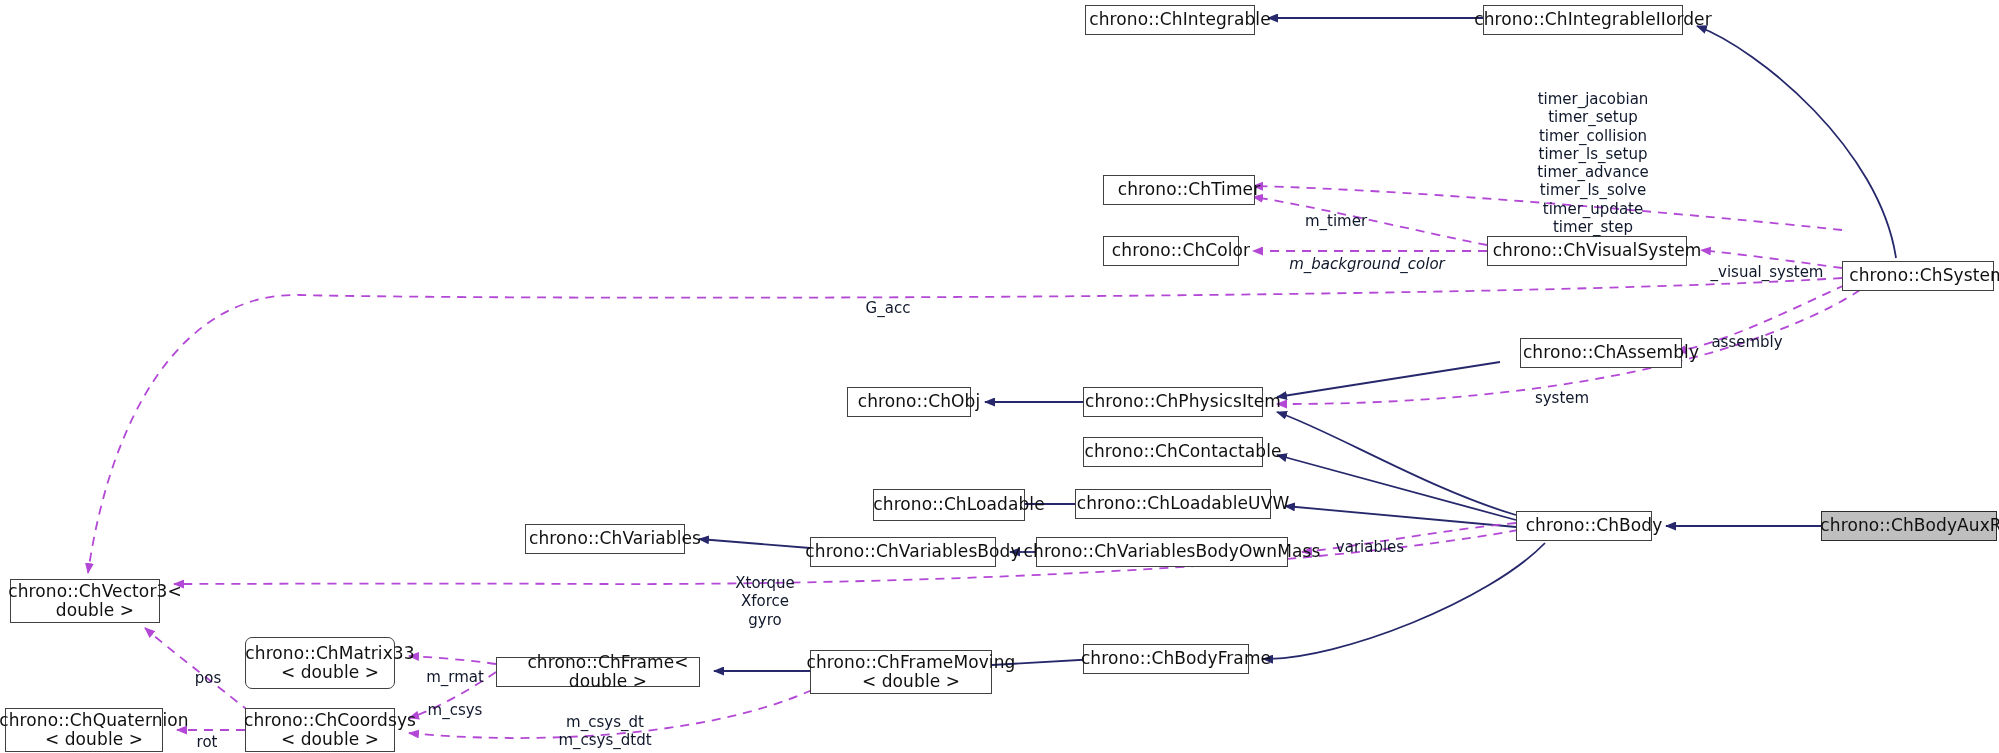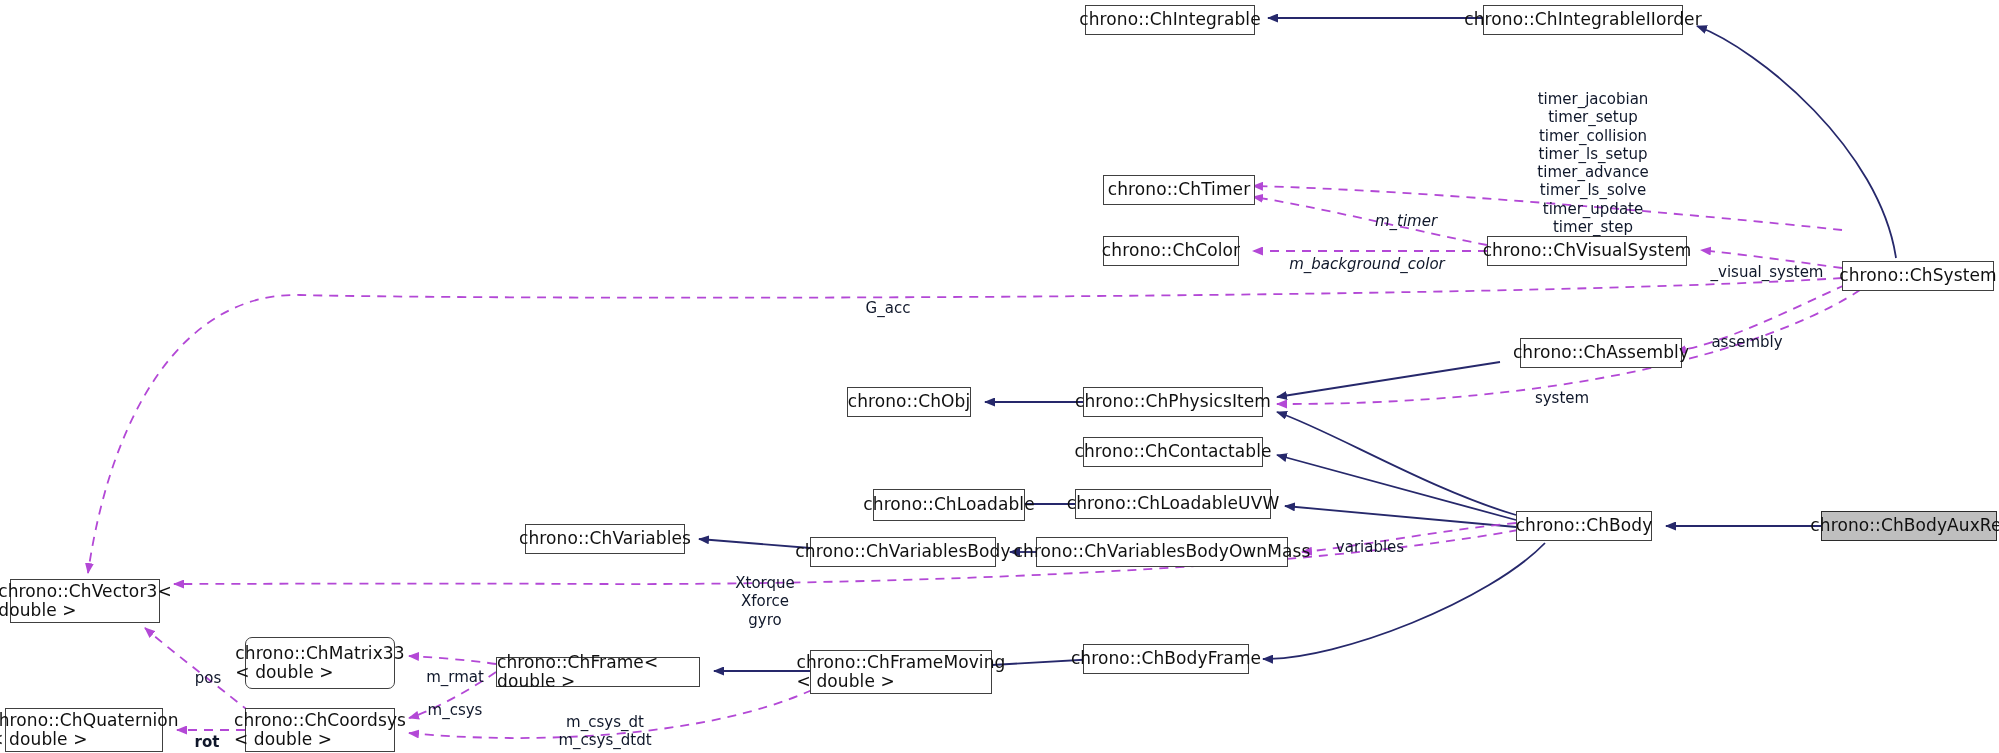--- a/index.html
+++ b/index.html
@@ -1,21 +1,21 @@
 <!DOCTYPE html>
 <html><head>
 <meta charset="utf-8">
 <style>
   html,body{margin:0;padding:0;background:#ffffff;}
   body{font-family:"DejaVu Sans","Liberation Sans",sans-serif;}
   #diagram-root{position:relative;width:1999px;height:753px;background:#fff;overflow:hidden;}
   svg.layer{position:absolute;left:0;top:0;width:1999px;height:753px;}
   .node-box{position:absolute;box-sizing:border-box;border:1.5px solid #404040;background:#ffffff;
-            display:flex;align-items:center;justify-content:center;
-            font-size:17px;color:#101010;line-height:1.12;letter-spacing:0.1px;}
+            display:flex;align-items:center;justify-content:center;text-align:center;
+            font-size:17px;color:#101010;line-height:1.12;letter-spacing:0.1px;padding-left:20px;}
   .node-box.highlight{background:#bfbfbf;border-color:#2b2b2b;}
   .node-box span{display:block;white-space:pre-line;}
   .edge-label{position:absolute;font-size:15px;color:#0f172a;white-space:pre-line;text-align:center;
               line-height:1.22;background:transparent;margin-top:20px;}
 </style>
 </head>
 <body>
 
 <div id="diagram-root">
 
@@ -175,31 +175,31 @@
 
   <div>
     <div class="edge-label" style="left: 1493px; top: 70px; width: 200px;">timer_jacobian
 timer_setup
 timer_collision
 timer_ls_setup
 timer_advance
 timer_ls_solve
 timer_update
 timer_step</div>
-    <div class="edge-label" style="left: 1346px; top: 192px; width: 120px; font-style: italic;">m_timer</div>
+    <div class="edge-label" style="left: 1276px; top: 192px; width: 120px;">m_timer</div>
     <div class="edge-label" style="left: 1252px; top: 235px; width: 230px; font-style: italic;">m_background_color</div>
     <div class="edge-label" style="left: 1692px; top: 243px; width: 150px;">_visual_system</div>
     <div class="edge-label" style="left: 848px; top: 279px; width: 80px;">G_acc</div>
     <div class="edge-label" style="left: 1697px; top: 313px; width: 100px;">assembly</div>
     <div class="edge-label" style="left: 1522px; top: 369px; width: 80px;">system</div>
     <div class="edge-label" style="left: 1320px; top: 518px; width: 100px;">variables</div>
     <div class="edge-label" style="left: 715px; top: 554px; width: 100px;">Xtorque
 Xforce
 gyro</div>
     <div class="edge-label" style="left: 183px; top: 649px; width: 50px;">pos</div>
     <div class="edge-label" style="left: 410px; top: 648px; width: 90px;">m_rmat</div>
     <div class="edge-label" style="left: 410px; top: 681px; width: 90px;">m_csys</div>
     <div class="edge-label" style="left: 535px; top: 693px; width: 140px;">m_csys_dt
 m_csys_dtdt</div>
-    <div class="edge-label" style="left: 187px; top: 713px; width: 40px; font-weight: bold;">rot</div>
+    <div class="edge-label" style="left: 187px; top: 713px; width: 40px;">rot</div>
   </div>
 
 </div>
 
 </body></html>

